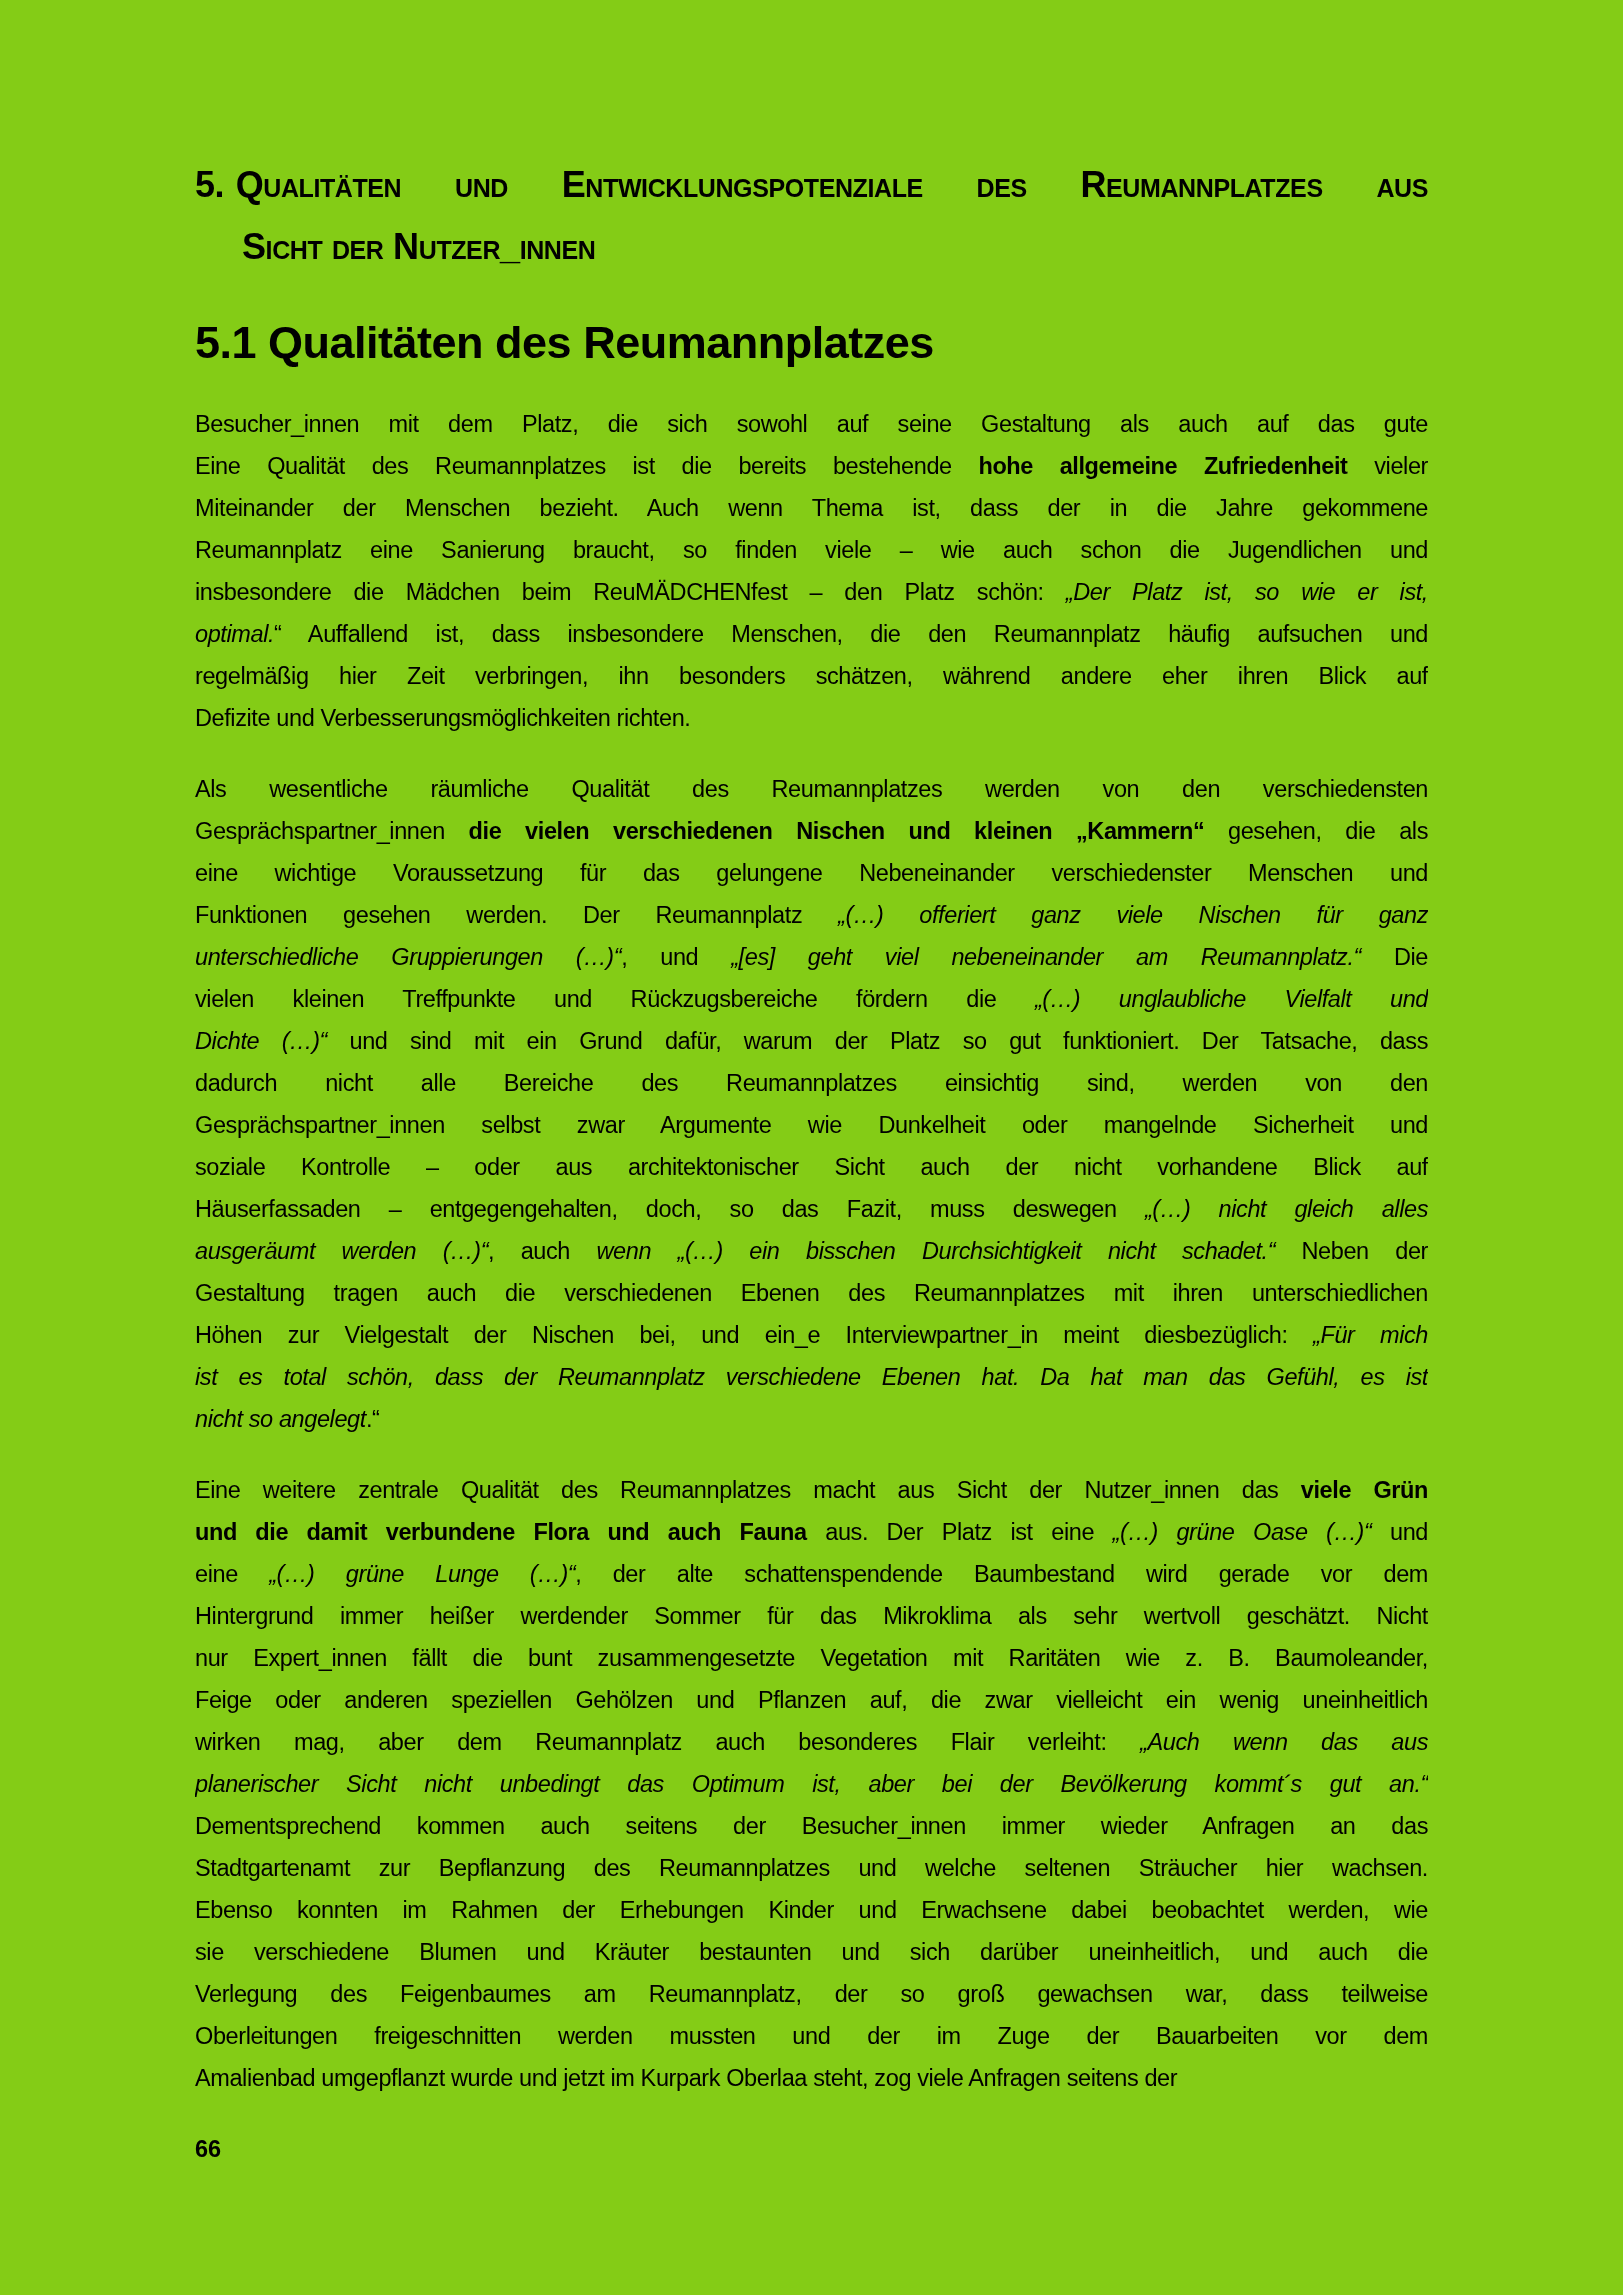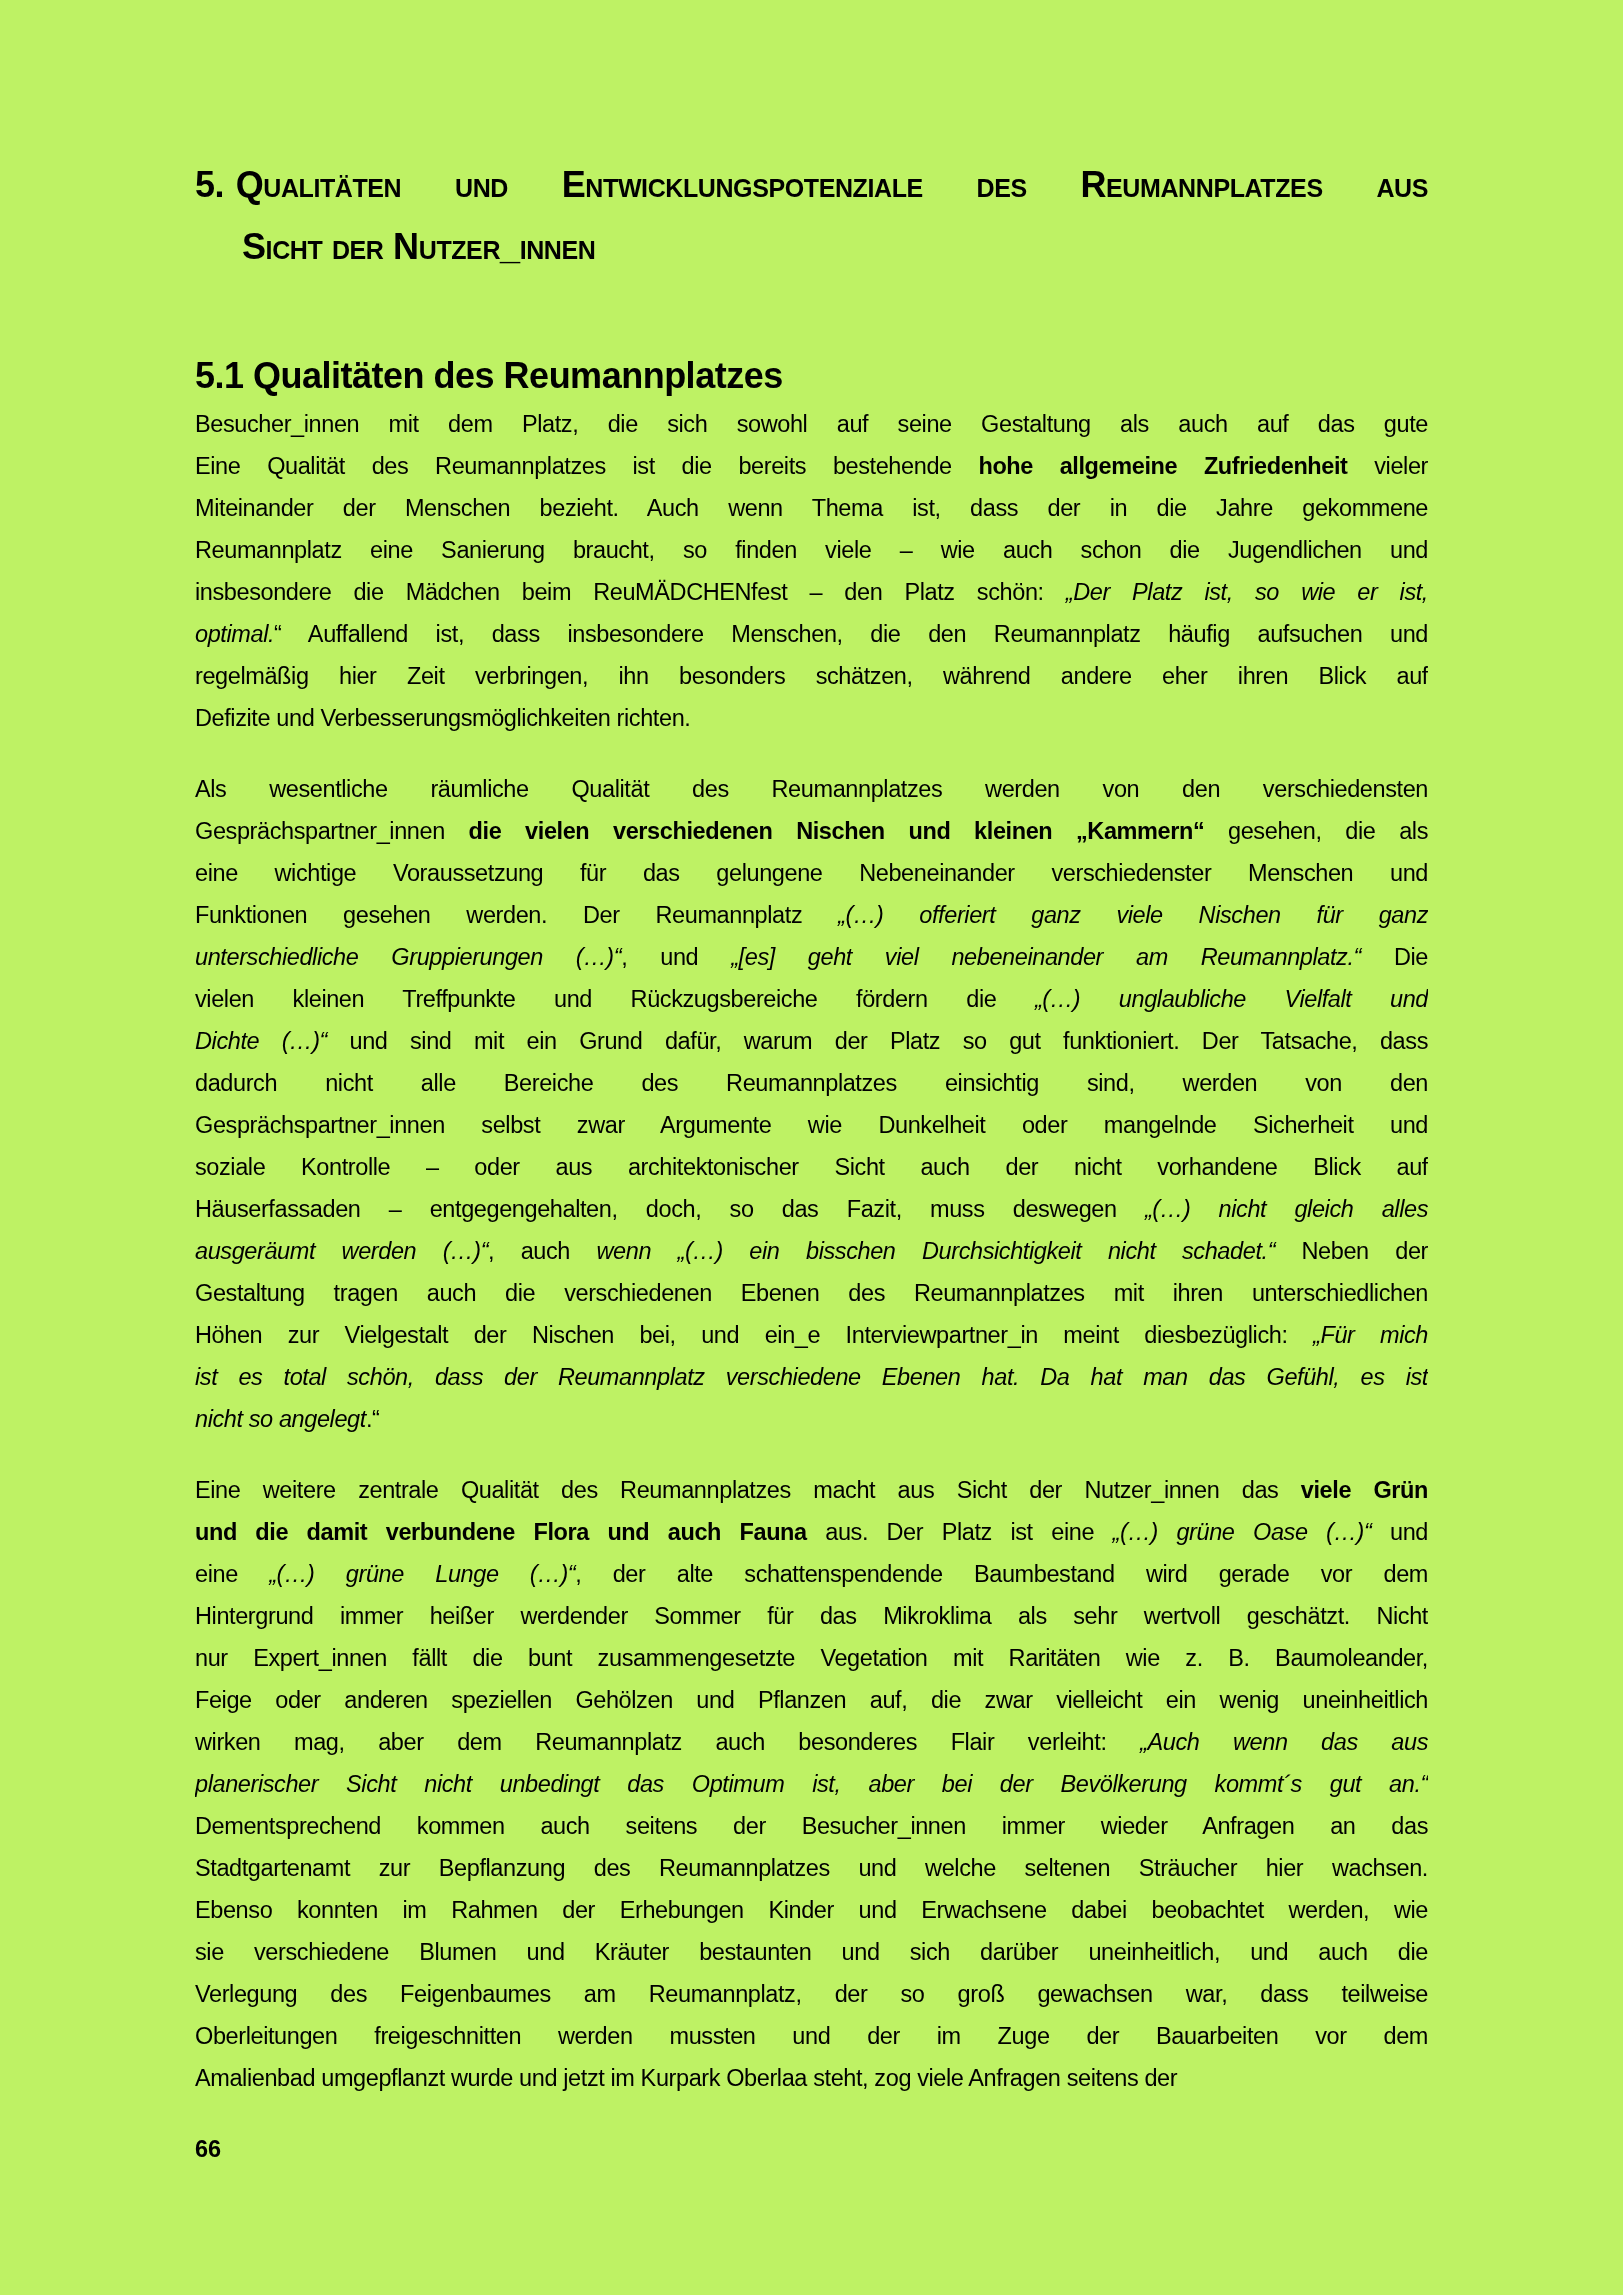--- a/index.html
+++ b/index.html
@@ -1,33 +1,33 @@
 <!DOCTYPE html>
 <html style="font-size:13px"><head>
 <meta charset="utf-8">
 <style>
   html, body { margin: 0; padding: 0; background: #ffffff; }
   body { width: 1623px; height: 2295px; position: relative; overflow: hidden; color: #000; }
-  .page { position: absolute; left: 0; top: 0; width: 1623px; height: 2295px; background: #bef264; }
+  .page { position: absolute; left: 0; top: 0; width: 1623px; height: 2295px; background: #84cc16; }
 
   .h1 {
     position: absolute; left: 195px; width: 1233px;
     font-family: "Liberation Sans", sans-serif; font-weight: bold;
     font-size: 36px; line-height: 62px; margin: 0;
     font-variant: small-caps; letter-spacing: -0.4px;
   }
   .h1 .line { display: block; white-space: nowrap; height: 62px; }
   .h1 .line.first { text-align: justify; text-align-last: justify; }
   .h1 .line.indent { padding-left: 47px; }
   .h1 .num { margin-right: 11.4px; }
 
   .h2 {
-    position: absolute; left: 195px; top: 353px;
+    position: absolute; left: 195px; top: 320px;
     font-family: "Liberation Sans", sans-serif; font-weight: bold;
-    font-size: 36px; line-height: 45px; margin: 0; letter-spacing: -0.5px;
+    font-size: 45px; line-height: 45px; margin: 0; letter-spacing: -0.5px;
     white-space: nowrap;
   }
 
   .body {
     position: absolute; left: 195px; width: 1233px;
     font-family: "Liberation Sans", sans-serif; font-size: 23.5px;
     letter-spacing: -0.4px; word-spacing: 0px;
   }
   .para { margin: 0; }
   .ln {

